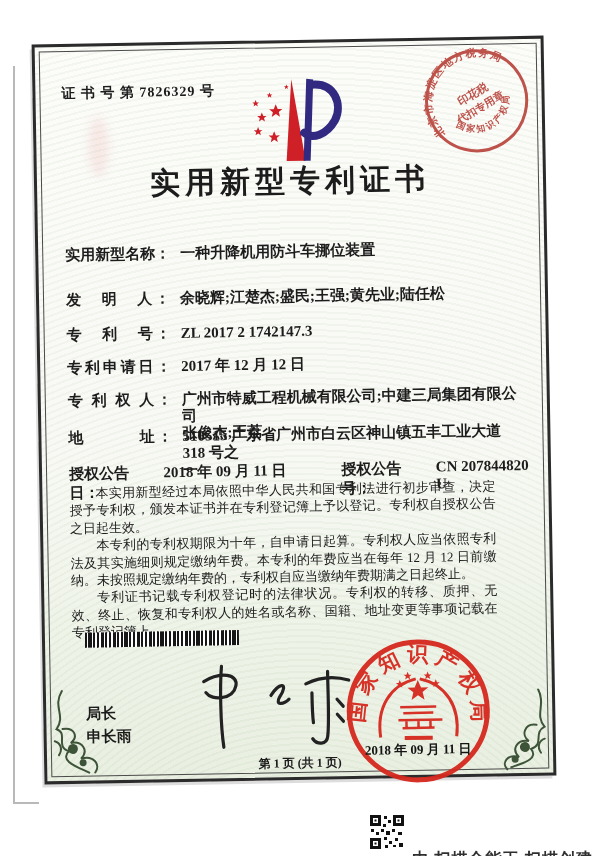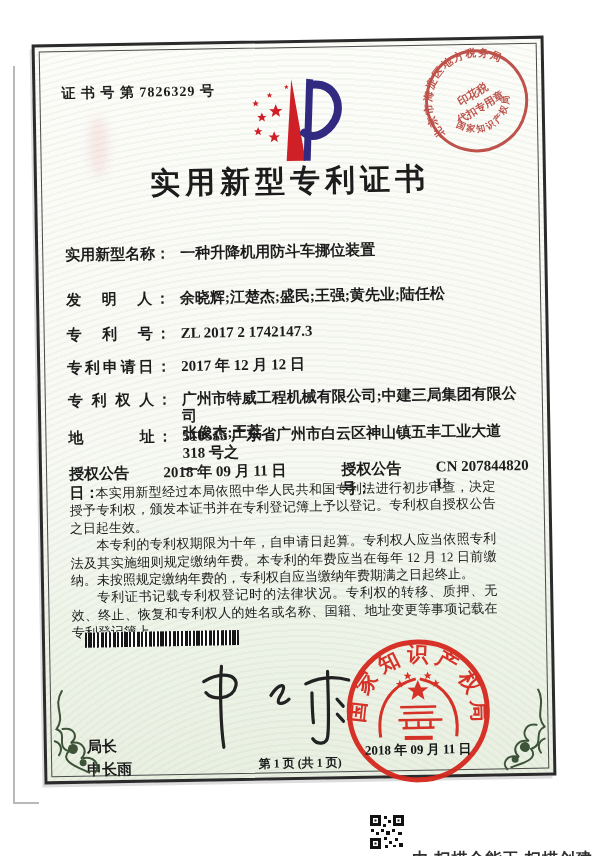--- a/index.html
+++ b/index.html
@@ -47,21 +47,21 @@
   .paras{position:absolute;left:27px;top:438px;width:426px;
     font-size:13px;line-height:17.4px;text-align:justify;}
   .paras p{margin:0;text-indent:2em;}
 
   
   .barcode{position:absolute;left:40px;top:586px;width:154px;height:15px;background-color:#fff;
     background-image:
       repeating-linear-gradient(90deg,#161616 0 2px,rgba(0,0,0,0) 2px 4px),
       repeating-linear-gradient(90deg,#161616 0 1px,rgba(0,0,0,0) 1px 6px),
       repeating-linear-gradient(90deg,rgba(0,0,0,0) 0 3px,#161616 3px 4px,rgba(0,0,0,0) 4px 9px);}
-  .director{position:absolute;left:40px;top:688px;font-family:"Liberation Sans",sans-serif;
+  .director{position:absolute;left:40px;top:655px;font-family:"Liberation Sans",sans-serif;
     font-size:15px;font-weight:bold;line-height:23px;}
   .signature{position:absolute;left:130px;top:610px;}
   .seal{position:absolute;left:296px;top:594px;opacity:.95;}
   .seal-date{position:absolute;left:318px;top:700px;font-size:13px;font-weight:bold;color:#141414;z-index:4;}
   .page-footer{position:absolute;left:0;top:712px;width:100%;text-align:center;font-size:12px;font-weight:bold;}
   .orn{position:absolute;}
   .orn.bl{left:2px;top:642px;}
   .orn.br{left:434px;top:650px;}
   .tax-stamp{position:absolute;left:385px;top:5px;opacity:.92;}
 

